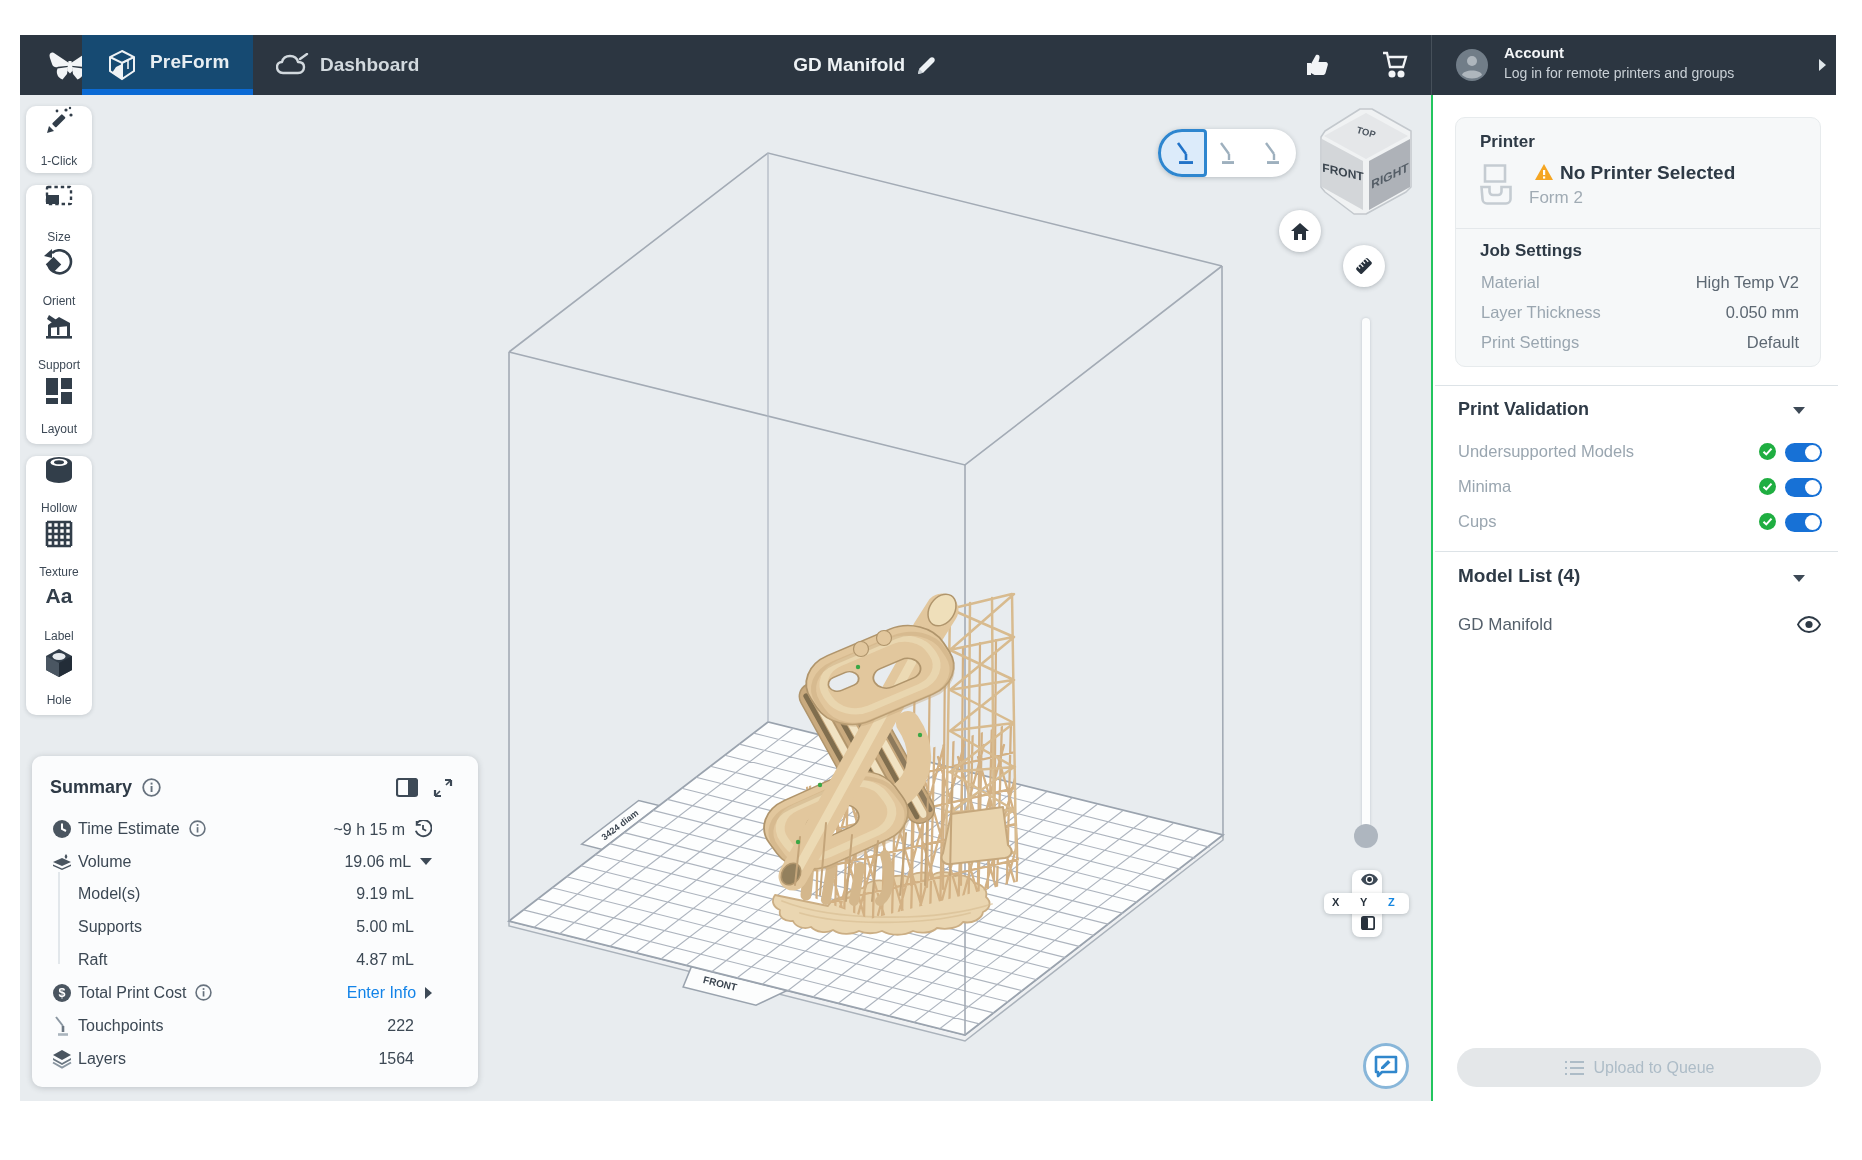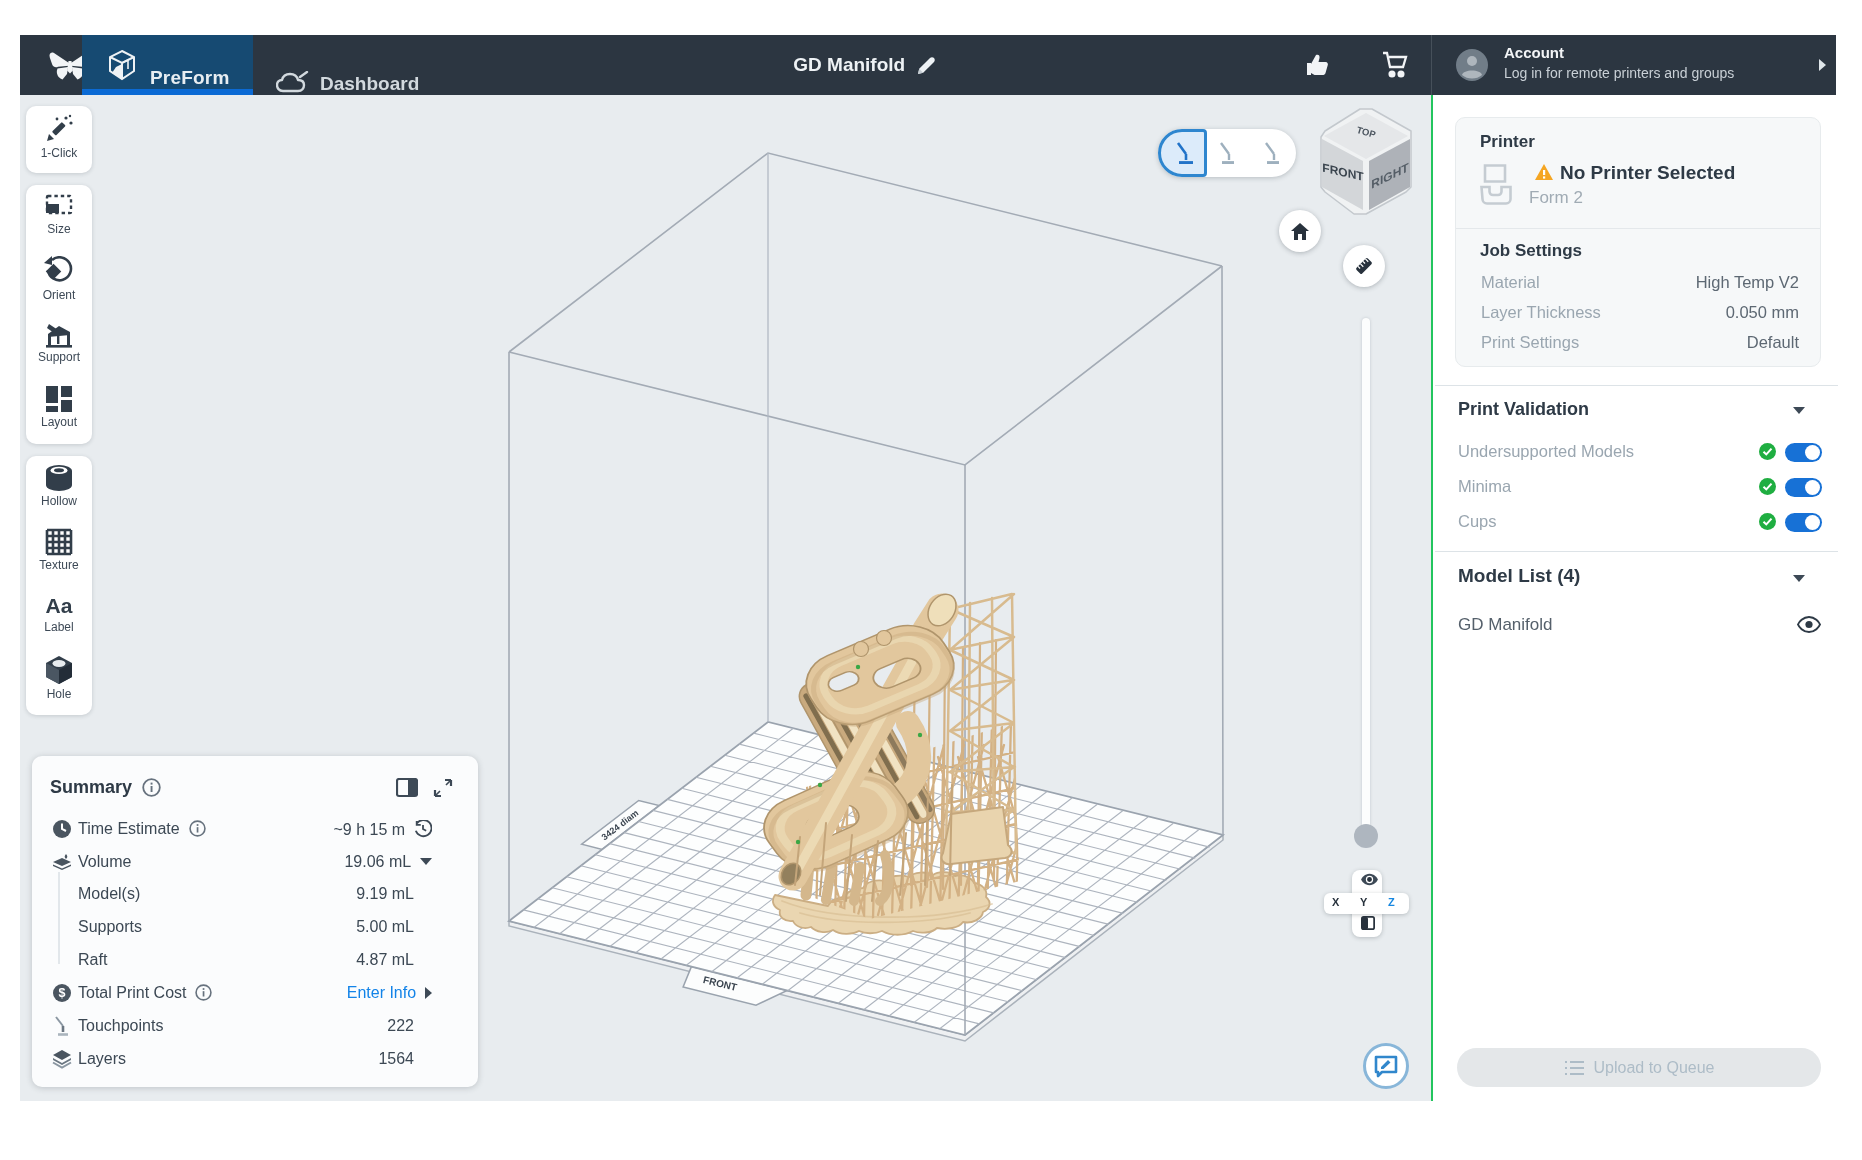--- a/index.html
+++ b/index.html
@@ -1,30 +1,30 @@
 <!DOCTYPE html>
 <html><head>
 <meta charset="utf-8">
 <style>
 html,body{margin:0;padding:0;background:#ffffff;width:1862px;height:1160px;overflow:hidden}
 *{box-sizing:border-box}
 body{font-family:"Liberation Sans",sans-serif}
 #app{position:absolute;left:20px;top:35px;width:1816px;height:1066px}
 
 #nav{position:absolute;left:0;top:0;width:1816px;height:60px;background:#2c3641}
-#tab-preform,#tab-dash{position:absolute;top:0;height:60px;display:flex;align-items:flex-end}
+#tab-preform,#tab-dash{position:absolute;top:0;height:60px;display:flex;align-items:center}
 #tab-preform{left:62px;width:171px;background:#164a72;border-bottom:6px solid #0b6ad4;padding-left:26px;color:#e8eef2;font-size:19px;font-weight:700;letter-spacing:.2px}
 #tab-dash{left:256px;width:170px;color:#d2d9de;font-size:19px;font-weight:700}
 #navtitle{position:absolute;top:0;height:60px;left:700px;width:290px;display:flex;align-items:center;justify-content:center;color:#eef2f5;font-size:19px;font-weight:700}
 #acct{position:absolute;left:1411px;top:0;width:405px;height:60px;border-left:1px solid #46505a}
 
 #vp{position:absolute;left:0;top:60px;width:1411px;height:1006px;background:#e8ecef}
 
 .tcard{position:absolute;left:6px;width:66px;background:#fff;border-radius:10px;box-shadow:0 1px 4px rgba(40,50,60,.18)}
-.titem{height:64px;display:flex;flex-direction:column;align-items:center;justify-content:center;padding-bottom:5px}
+.titem{height:64px;display:flex;flex-direction:column;align-items:center;justify-content:space-between;padding-bottom:5px}
 .titem .lbl{font-size:12px;color:#3d4956;margin-top:2px}
 
 #sum{position:absolute;left:12px;top:661px;width:446px;height:331px;background:#fbfcfd;border-radius:10px;box-shadow:0 1px 6px rgba(40,50,60,.22);padding:16px 18px 4px 18px}
 #sum .hdr{display:flex;align-items:center;height:30px}
 #sum .hdr .t{font-size:18px;font-weight:700;color:#2e3a46}
 .srow{position:absolute;left:18px;width:410px;height:32px;display:flex;align-items:center}
 .srow .ic{width:24px;display:flex;justify-content:center}
 .srow .lb{margin-left:4px;font-size:16px;color:#3c4854}
 .srow .vl{position:absolute;right:28px;font-size:16px;color:#3c4854}
 

